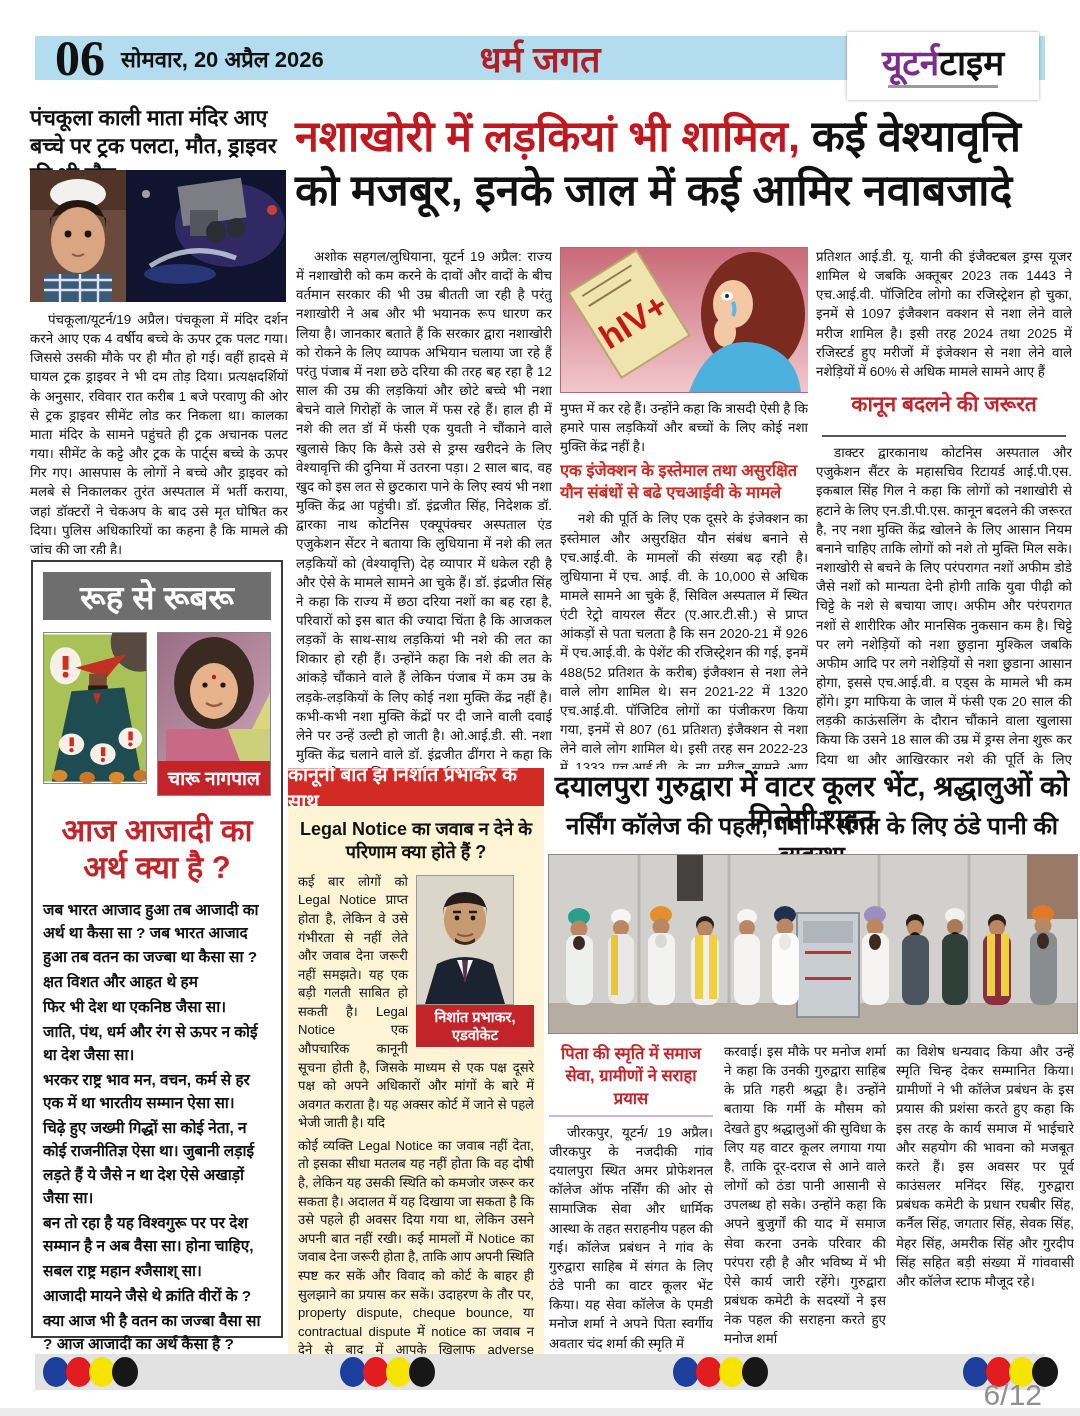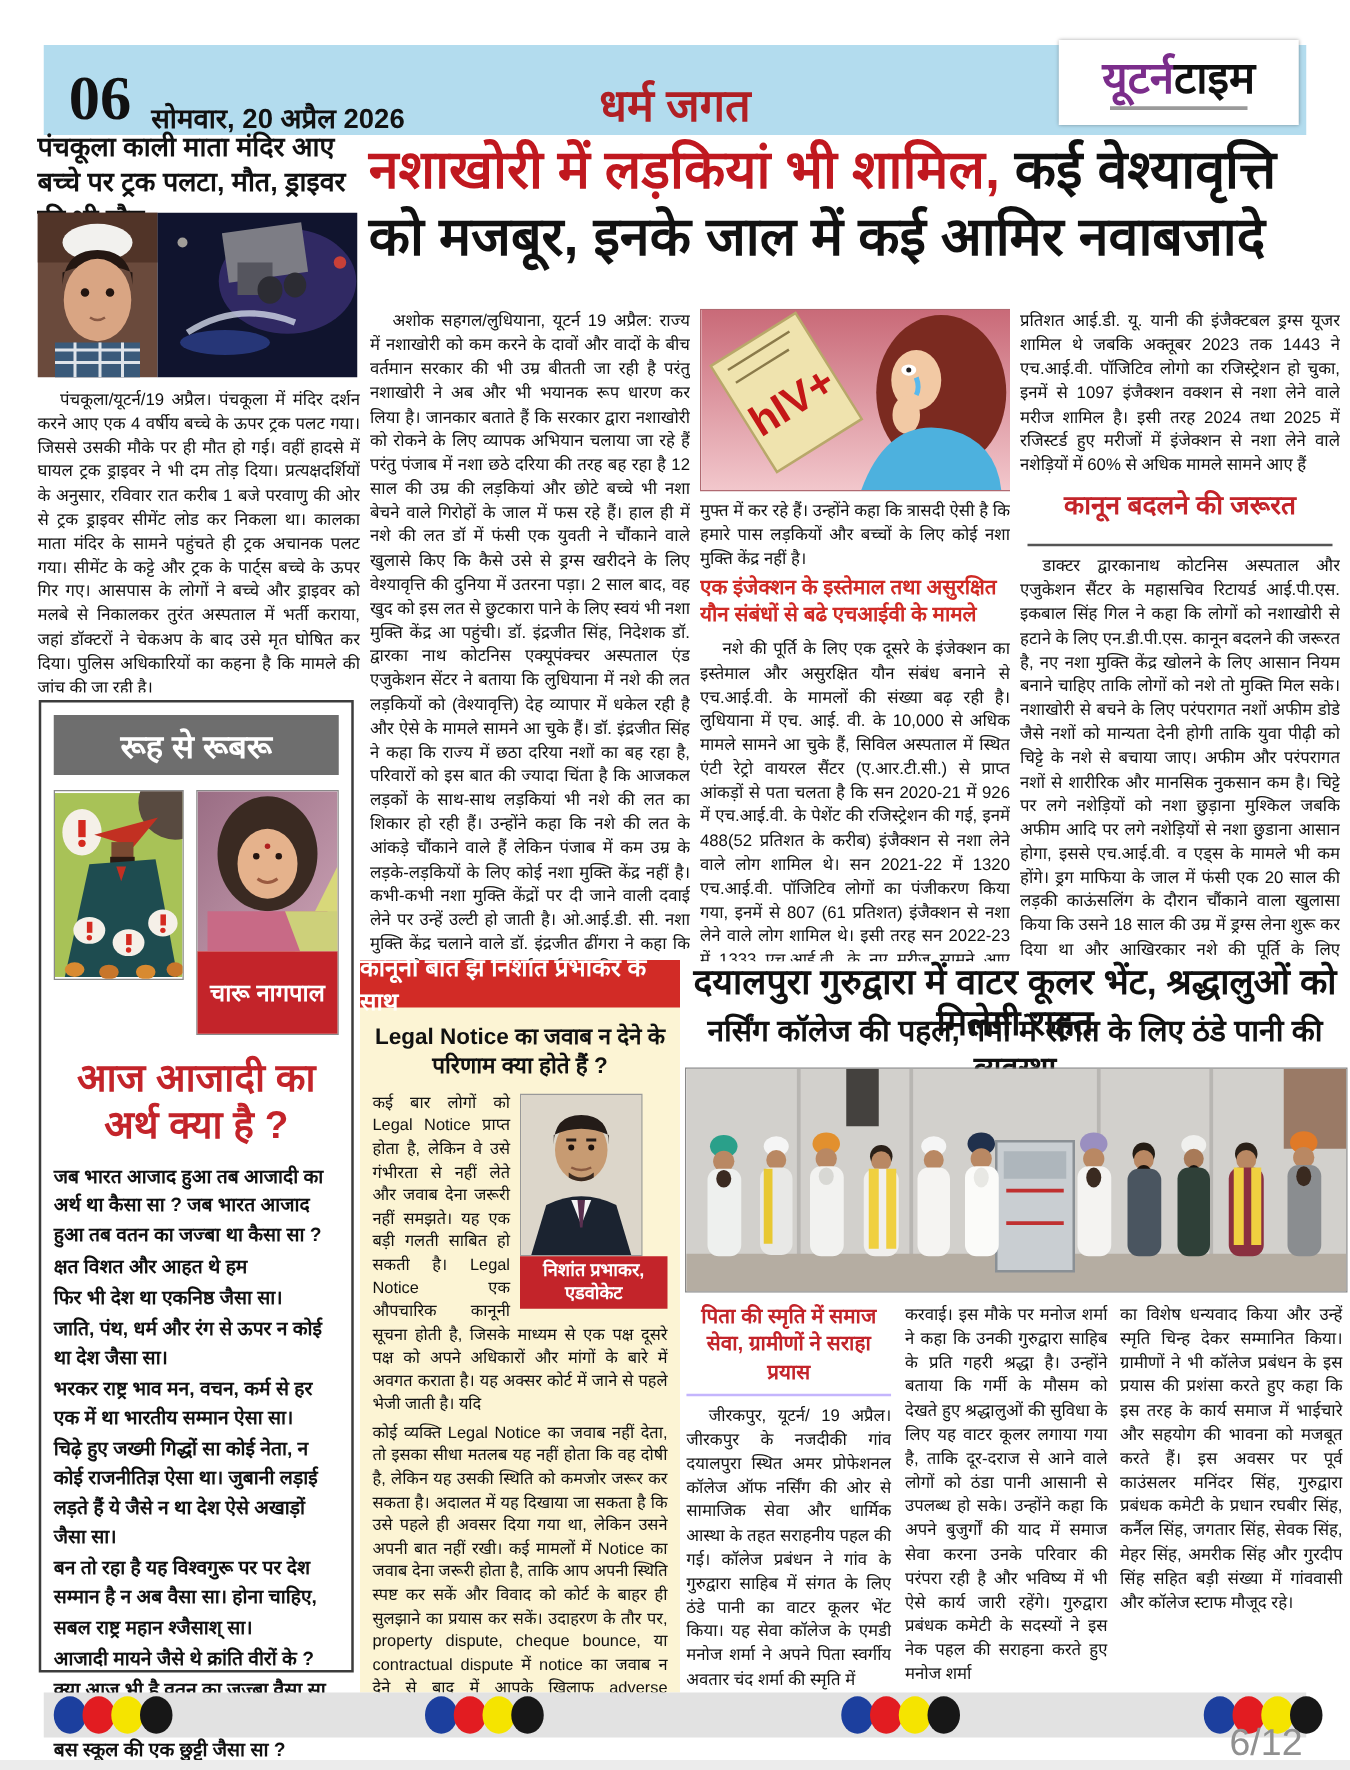--- a/index.html
+++ b/index.html
@@ -1,20 +1,20 @@
 <!DOCTYPE html>
 <html><head>
 <meta charset="utf-8">
 <style>
   html,body{margin:0;padding:0;background:#ffffff;}
   .page{position:relative;width:1080px;height:1416px;background:#ffffff;overflow:hidden;
         font-family:"Liberation Sans","DejaVu Sans",sans-serif;color:#111;}
   
-  .header{position:absolute;left:35px;top:36px;width:1010px;height:72px;background:#b3dcee;
-          display:flex;align-items:flex-end;}
+  .header{position:absolute;left:35px;top:36px;width:1010px;height:44px;background:#b3dcee;
+          display:flex;align-items:center;}
   .pagenum{font-family:"Liberation Serif","DejaVu Serif",serif;font-size:50px;font-weight:700;
            margin-left:20px;line-height:60px;}
   .date{font-size:22px;font-weight:700;margin-left:16px;}
   .section-title{position:absolute;left:0;right:0;text-align:center;font-size:36px;font-weight:700;
                  color:#b01f24;}
   .masthead{position:absolute;right:6px;top:-4px;width:192px;height:68px;background:#ffffff;
             box-shadow:0 0 3px rgba(0,0,0,.35);display:flex;flex-direction:column;align-items:center;justify-content:center;}
   .masthead .logo{font-size:35px;font-weight:700;line-height:1;}
   .masthead .p1{color:#7b2d8b;}
   .masthead .p2{color:#101010;}
@@ -22,28 +22,28 @@
   
   .bodytext{font-size:13.4px;line-height:1.43;text-align:justify;}
   .indent{text-indent:18px;margin:0;}
   
   .left-headline{position:absolute;left:30px;top:104px;width:258px;font-size:21.5px;font-weight:700;line-height:1.32;}
   .accident-photo{position:absolute;left:30px;top:170px;width:256px;height:132px;}
   .left-body{position:absolute;left:30px;top:310px;width:258px;height:244px;overflow:hidden;}
   
   .ruh-box{position:absolute;left:31px;top:560px;width:252px;height:778px;border:2px solid #3c3c3c;
            background:#fff;padding:10px;box-sizing:border-box;}
-  .ruh-banner{height:48px;background:#6e6e6e;color:#fff;font-size:26px;font-weight:700;
+  .ruh-banner{height:48px;background:#6e6e6e;color:#fff;font-size:33px;font-weight:700;
               display:flex;align-items:center;justify-content:center;}
   .ruh-imgs{display:flex;gap:10px;margin-top:12px;align-items:flex-start;}
   .poster{width:104px;height:150px;border:1px solid #888;}
   .portrait-wrap{width:114px;border:1px solid #888;}
   .portrait{display:block;width:112px;height:128px;}
   .portrait-caption{background:#c3242a;color:#fff;font-size:19px;font-weight:700;text-align:center;
-                    padding:20px 0;}
+                    padding:4px 0;}
   .azadi-heading{margin-top:16px;font-size:31px;font-weight:700;color:#c3242a;text-align:center;line-height:1.2;}
   .poem{margin-top:12px;font-size:15.4px;font-weight:700;text-align:left;line-height:1.5;}
   .poem div{margin-bottom:2px;}
   
   .main-headline{position:absolute;left:295px;top:110px;width:784px;font-size:43px;font-weight:700;line-height:1.25;}
   .hl-red{color:#c0181f;}
   .col{position:absolute;top:247px;height:522px;overflow:hidden;}
   .col1{left:296px;width:256px;}
   .col2{left:560px;width:248px;}
   .col3{left:816px;width:256px;}

